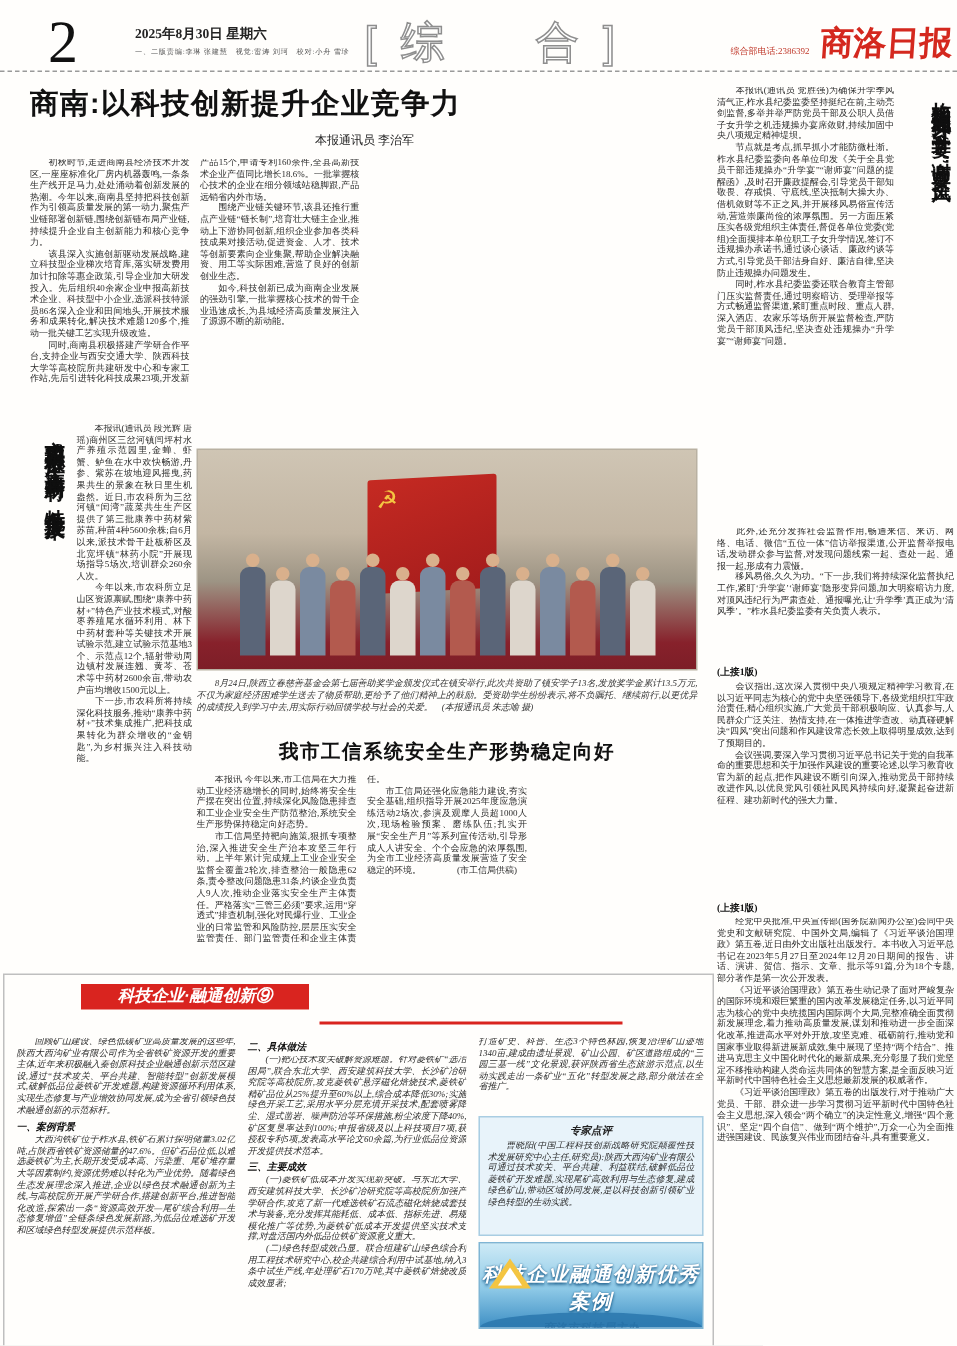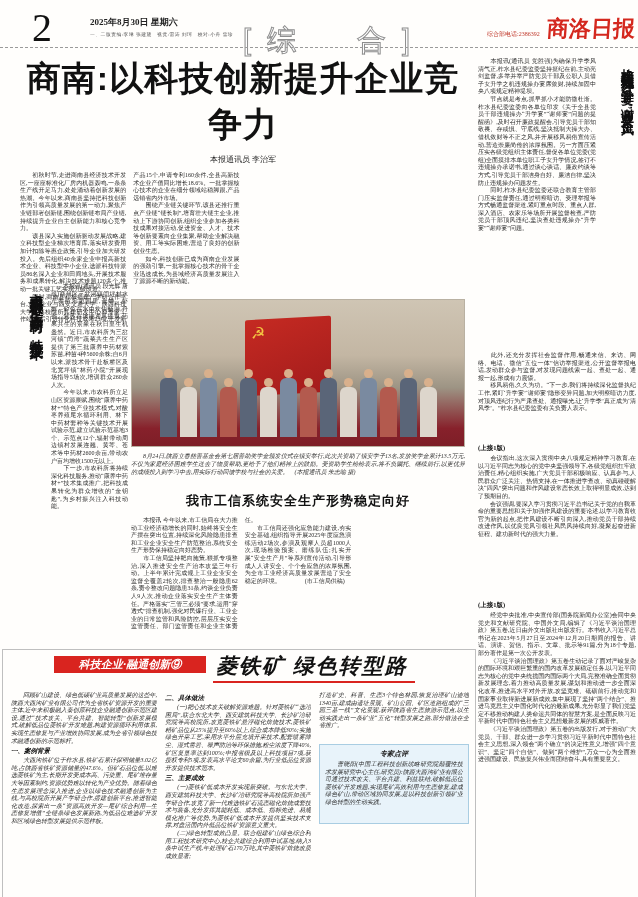--- a/index.html
+++ b/index.html
@@ -19,21 +19,20 @@
   .cols4 { column-count:4; column-gap:7px; column-fill:auto; height:100%; }
   .cols3 { column-count:3; column-gap:7px; column-fill:auto; height:100%; }
   
   .pageno { font-size:40px; line-height:40px; font-family:"Liberation Serif",serif; color:#111; }
   .dateline { font-size:9px; font-weight:bold; color:#222; }
   .staffline { font-size:4.8px; color:#555; margin-top:2px; letter-spacing:.5px; }
   .section-title {
     font-size:29px; letter-spacing:16px; color:#fff;
     -webkit-text-stroke:1px #8e8e8e; text-stroke:1px #8e8e8e;
     font-family:"Liberation Sans",sans-serif;
-    margin-top:12px;
   }
   .phone { font-size:6px; color:#c0392b; }
   .brand { font-size:22px; font-weight:900; color:#d4281e; font-family:"Liberation Serif",serif; transform:skewX(-4deg); }
   .mast-rule { border-top:1.5px dashed #9a9a9a; }
   
   .vert {
     writing-mode:vertical-rl; text-orientation:mixed;
     font-family:"Liberation Sans","DejaVu Sans",sans-serif; font-weight:bold; color:#0f0f0f;
     overflow:hidden;
   }
@@ -73,21 +72,21 @@
   <div class="abs" style="left:90px; top:16px; width:220px;">
     <div class="dateline">2025年8月30日 星期六</div>
     <div class="staffline">一、二版责编:李琳 张建慧　视觉:雷涛 刘珂　校对:小舟 雪珍</div>
   </div>
   <div class="abs section-title" style="left:243px; top:9px;">[综　合]</div>
   <div class="abs phone" style="left:487px; top:30px;">综合部电话:2386392</div>
   <div class="abs brand" style="left:547px; top:14px;">商洛日报</div>
   <div class="abs mast-rule" style="left:0; top:47px; width:638px;"></div>
 
   <div class="abs" style="left:20px; top:56px; width:446px; height:216px;">
-    <div class="hl" style="font-size:34px; text-align:center; letter-spacing:1px;">商南:以科技创新提升企业竞争力</div>
+    <div class="hl" style="font-size:19px; text-align:left; letter-spacing:1px;">商南:以科技创新提升企业竞争力</div>
     <div style="font-size:8px; text-align:center; margin-top:6px; color:#222;">本报通讯员 李治军</div>
     <div style="margin-top:7px; height:156px;">
       <div class="body-txt cols4" style="height:156px;">　　初秋时节,走进商南县经济技术开发区,一座座标准化厂房内机器轰鸣,一条条生产线开足马力,处处涌动着创新发展的热潮。今年以来,商南县坚持把科技创新作为引领高质量发展的第一动力,聚焦产业链部署创新链,围绕创新链布局产业链,持续提升企业自主创新能力和核心竞争力。
 　　该县深入实施创新驱动发展战略,建立科技型企业梯次培育库,落实研发费用加计扣除等惠企政策,引导企业加大研发投入。先后组织40余家企业申报高新技术企业、科技型中小企业,选派科技特派员86名深入企业和田间地头,开展技术服务和成果转化,解决技术难题120多个,推动一批关键工艺实现升级改造。
 　　同时,商南县积极搭建产学研合作平台,支持企业与西安交通大学、陕西科技大学等高校院所共建研发中心和专家工作站,先后引进转化科技成果23项,开发新产品15个,申请专利160余件,全县高新技术企业产值同比增长18.6%。一批掌握核心技术的企业在细分领域站稳脚跟,产品远销省内外市场。
 　　围绕产业链关键环节,该县还推行重点产业链“链长制”,培育壮大链主企业,推动上下游协同创新,组织企业参加各类科技成果对接活动,促进资金、人才、技术等创新要素向企业集聚,帮助企业解决融资、用工等实际困难,营造了良好的创新创业生态。
 　　如今,科技创新已成为商南企业发展的强劲引擎,一批掌握核心技术的骨干企业迅速成长,为县域经济高质量发展注入了源源不断的新动能。</div>
     </div>
   </div>
 
@@ -143,21 +142,20 @@
     <div class="hl" style="font-size:13px; text-align:center; letter-spacing:1px;">我市工信系统安全生产形势稳定向好</div>
     <div style="margin-top:7px; height:114px;">
       <div class="body-txt cols3" style="height:114px;">　　本报讯 今年以来,市工信局在大力推动工业经济稳增长的同时,始终将安全生产摆在突出位置,持续深化风险隐患排查和工业企业安全生产防范整治,系统安全生产形势保持稳定向好态势。
 　　市工信局坚持靶向施策,狠抓专项整治,深入推进安全生产治本攻坚三年行动。上半年累计完成规上工业企业安全监督全覆盖2轮次,排查整治一般隐患62条,责令整改问题隐患31条,约谈企业负责人9人次,推动企业落实安全生产主体责任。严格落实“三管三必须”要求,运用“穿透式”排查机制,强化对民爆行业、工业企业的日常监管和风险防控,层层压实安全监管责任、部门监管责任和企业主体责任。
 　　市工信局还强化应急能力建设,夯实安全基础,组织指导开展2025年度应急演练活动2场次,参演及观摩人员超1000人次,现场检验预案、磨练队伍;扎实开展“安全生产月”等系列宣传活动,引导形成人人讲安全、个个会应急的浓厚氛围,为全市工业经济高质量发展营造了安全稳定的环境。　　　　(市工信局供稿)</div>
     </div>
   </div>
 
   <div class="abs feature-box" style="left:2px; top:649px; width:474px; height:288px;font-style:italic;">
     <div class="abs series-label" style="left:51px; top:6px; width:152px; height:17px;">科技企业·融通创新⑨</div>
-    <div class="abs hl feature-hl" style="left:213px; top:2px;">菱铁矿 绿色转型路</div>
     <div class="abs feature-rule" style="left:210px; top:31px; width:202px;"></div>
 
     <div class="abs" style="left:8px; top:42px; width:146px; height:192px; overflow:hidden;">
       <div class="body-txt">　　回顾矿山建设、绿色低碳矿业高质量发展的这些年,陕西大西沟矿业有限公司作为全省铁矿资源开发的重要主体,近年来积极融入秦创原科技企业融通创新示范区建设,通过“技术攻关、平台共建、智能转型”创新发展模式,破解低品位菱铁矿开发难题,构建资源循环利用体系,实现生态修复与产业增效协同发展,成为全省引领绿色技术融通创新的示范标杆。</div>
       <div class="sec-h">一、案例背景</div>
       <div class="body-txt">　　大西沟铁矿位于柞水县,铁矿石累计探明储量3.02亿吨,占陕西省铁矿资源储量的47.6%。但矿石品位低,以难选菱铁矿为主,长期开发受成本高、污染重、尾矿堆存量大等因素制约,资源优势难以转化为产业优势。随着绿色生态发展理念深入推进,企业以绿色技术融通创新为主线,与高校院所开展产学研合作,搭建创新平台,推进智能化改造,探索出一条“资源高效开发—尾矿综合利用—生态修复增值”全链条绿色发展新路,为低品位难选矿开发和区域绿色转型发展提供示范样板。</div>
     </div>
 
     <div class="abs" style="left:162px; top:42px; width:146px; height:192px; overflow:hidden;">
       <div class="sec-h">二、具体做法</div>
@@ -165,15 +163,21 @@
       <div class="sec-h">三、主要成效</div>
       <div class="body-txt">　　(一)菱铁矿低成本开发实现新突破。与东北大学、西安建筑科技大学、长沙矿冶研究院等高校院所加强产学研合作,攻克了新一代难选铁矿石流态磁化焙烧成套技术与装备,充分发挥其能耗低、成本低、指标先进、易规模化推广等优势,为菱铁矿低成本开发提供坚实技术支撑,对盘活国内外低品位铁矿资源意义重大。
 　　(二)绿色转型成效凸显。联合组建矿山绿色综合利用工程技术研究中心,校企共建综合利用中试基地,纳入3条中试生产线,年处理矿石170万吨,其中菱铁矿焙烧改质成效显著;</div>
     </div>
 
     <div class="abs body-txt" style="left:316px; top:42px; width:150px; height:48px;">打造矿史、科普、生态3个特色林园,恢复治理矿山迹地1340亩,建成由遗址景观、矿山公园、矿区道路组成的“三园三基一线”文化景观,获评陕西省生态旅游示范点,以生动实践走出一条矿业“五化”转型发展之路,部分做法在全省推广。</div>
     <div class="abs expert-box" style="left:316px; top:94px; width:150px; height:80px;">
       <div class="expert-title">专家点评</div>
       <div class="body-txt" style="height:62px;">　　曹晓阳(中国工程科技创新战略研究院颠覆性技术发展研究中心主任,研究员):陕西大西沟矿业有限公司通过技术攻关、平台共建、利益联结,破解低品位菱铁矿开发难题,实现尾矿高效利用与生态修复,建成绿色矿山,带动区域协同发展,是以科技创新引领矿业绿色转型的生动实践。</div>
     </div>
+    <div class="abs banner" style="left:316px; top:178px; width:150px; height:58px;">
+      <div class="banner-logo"></div>
+      <div class="banner-title">科技企业融通创新优秀案例</div>
+      <div class="banner-sub">商洛市科技局主办</div>
+      <div class="banner-wave"></div>
+    </div>
   </div>
 
 </div>
 
 </body></html>

